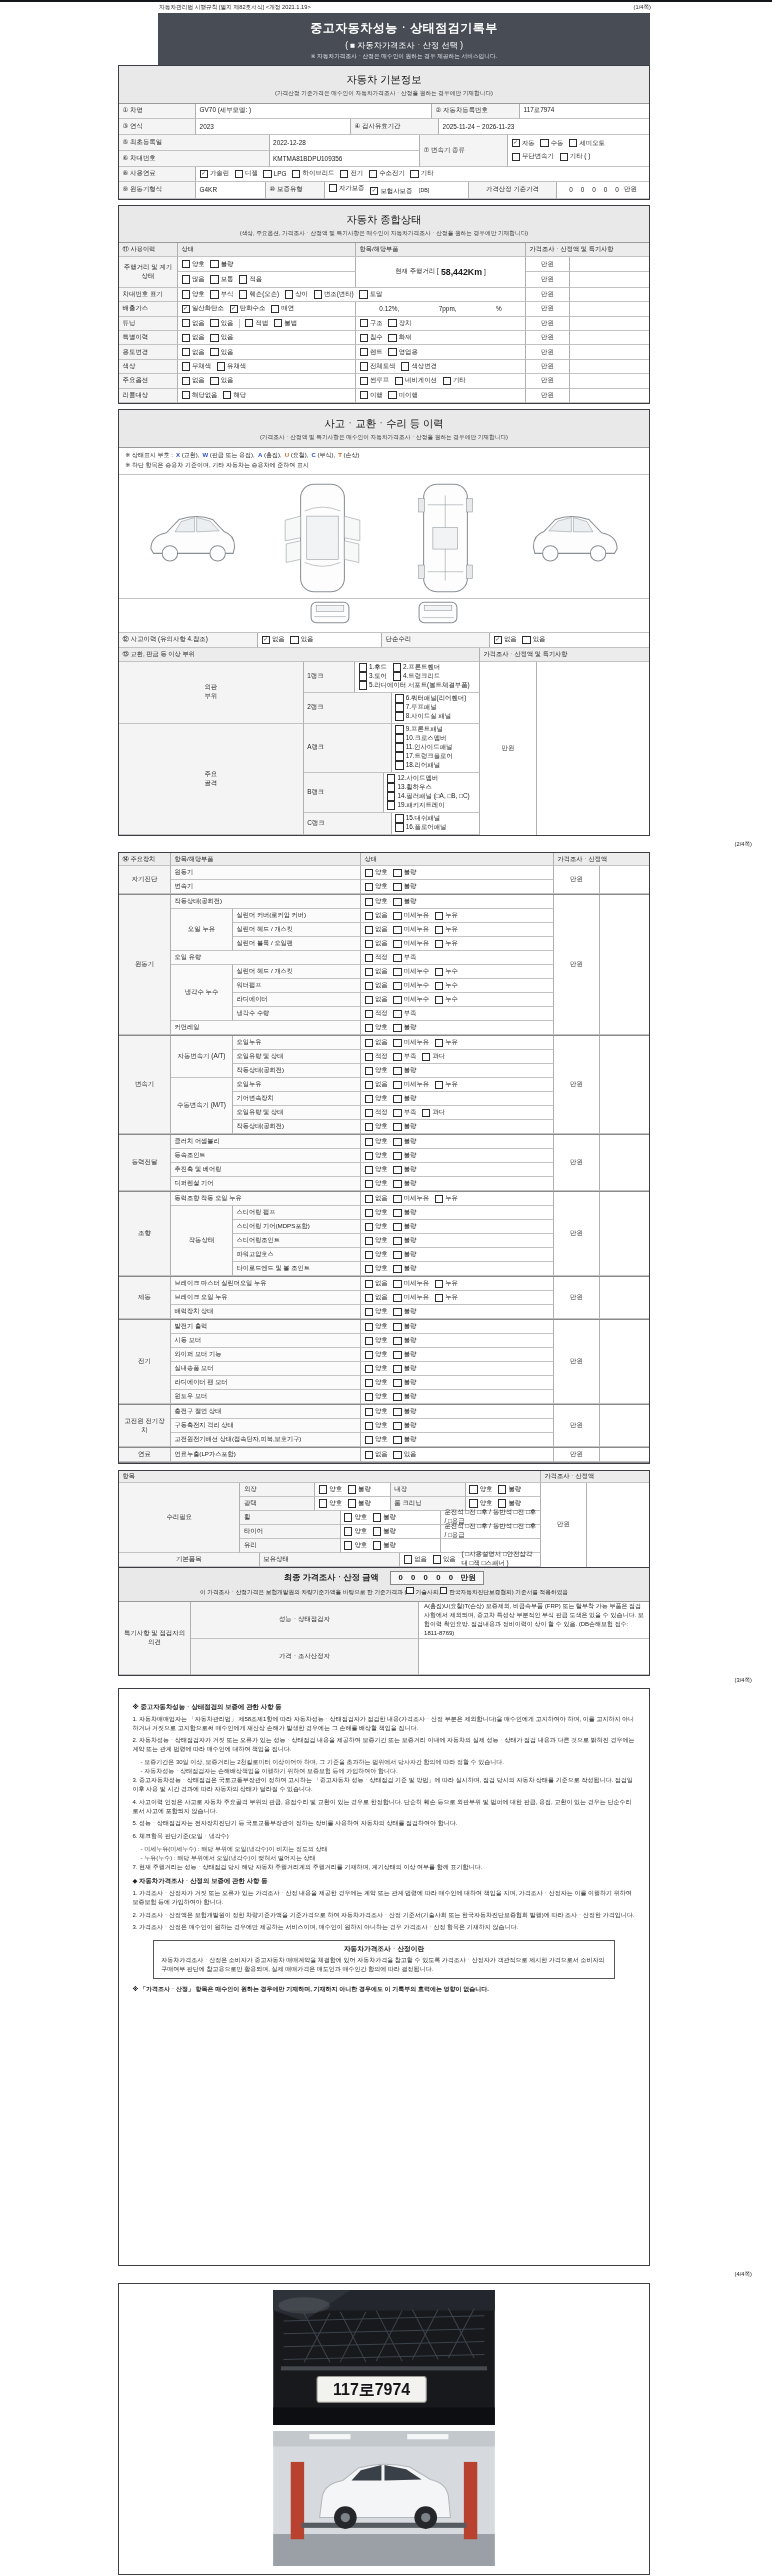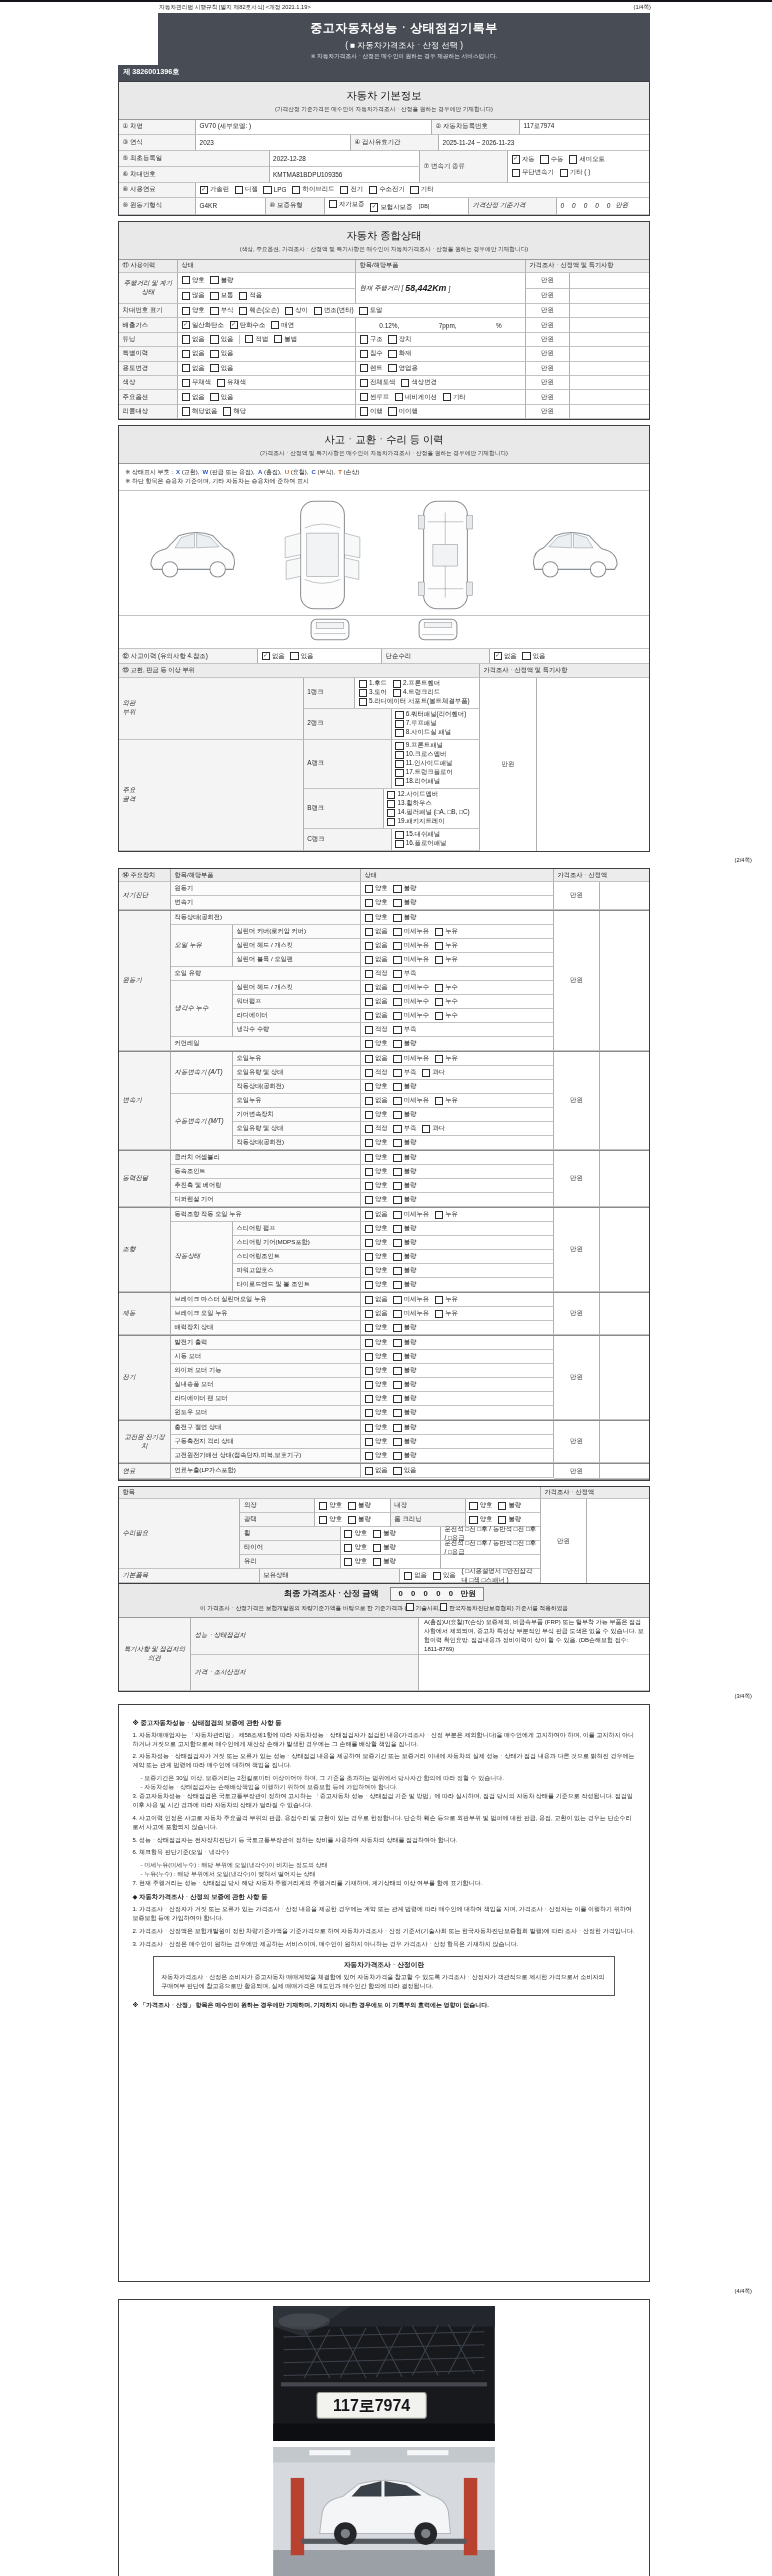--- a/index.html
+++ b/index.html
@@ -16,21 +16,21 @@
   .titlenote{font-size:5.7px;margin-top:2.1px;color:#e3e5e9;}
   .docno{background:#474c55;color:#fff;font-weight:bold;font-size:7.2px;padding:2.6px 5.2px 3.6px;}
   
   .sect{border:1px solid #3c3e44;margin-bottom:5.2px;background:#fff;}
   .shead{background:#e9e9e9;text-align:center;padding:4.1px 2.1px 4.6px;border-bottom:0.5px solid #9a9a9a;}
   .shead h2{margin:3px;font-size:10.3px;font-weight:normal;color:#111;}
   .snote{font-size:5.7px;color:#333;margin-top:2.1px;}
   .c{border-right:0.5px solid #b0b0b0;border-bottom:0.5px solid #c3c3c3;padding:2.1px 3.6px;font-size:6.4px;
      display:flex;align-items:center;box-sizing:border-box;}
   .lab{background:#f4f4f4;color:#222;}
-  .ctr{text-align:center;font-style:italic;}
+  .ctr{justify-content:center;text-align:center;}
   .hcell{background:#ececec;font-size:6.2px;color:#222;}
   .row{display:flex;}
   .colstack{display:flex;flex-direction:column;}
   .colstack .c{flex:1;}
   .flex1{flex:1;}
   .last{border-right:none;}
   
   .bxi{display:inline-flex;align-items:center;margin-right:5.7px;white-space:nowrap;}
   .cb{display:inline-block;width:6.2px;height:6.2px;border:0.8px solid #2e2e2e;background:#fff;margin-right:2.1px;
       font-size:5.7px;line-height:5.7px;text-align:center;font-weight:bold;color:#111;flex:0 0 auto;}
@@ -81,21 +81,20 @@
   <span>(1/4쪽)</span>
 </div>
 
 <div class="doc">
 
   <div class="titlepanel">
     <h1>중고자동차성능ㆍ상태점검기록부</h1>
     <div class="titlesub">( ■ 자동차가격조사ㆍ산정 선택 )</div>
     <div class="titlenote">※ 자동차가격조사ㆍ산정은 매수인이 원하는 경우 제공하는 서비스입니다.</div>
   </div>
-  <div class="docno">제 3826001396호</div>
 
   <div class="sect">
     <div class="shead">
       <h2>자동차 기본정보</h2>
       <div class="snote">(가격산정 기준가격은 매수인이 자동차가격조사ㆍ산정을 원하는 경우에만 기재합니다)</div>
     </div>
     <div class="row" style="height:15.5px;">
       <div class="c lab" style="width:77px">① 차명</div>
       <div class="c flex1">GV70 (세부모델: )</div>
       <div class="c lab" style="width:88px">② 자동차등록번호</div>

